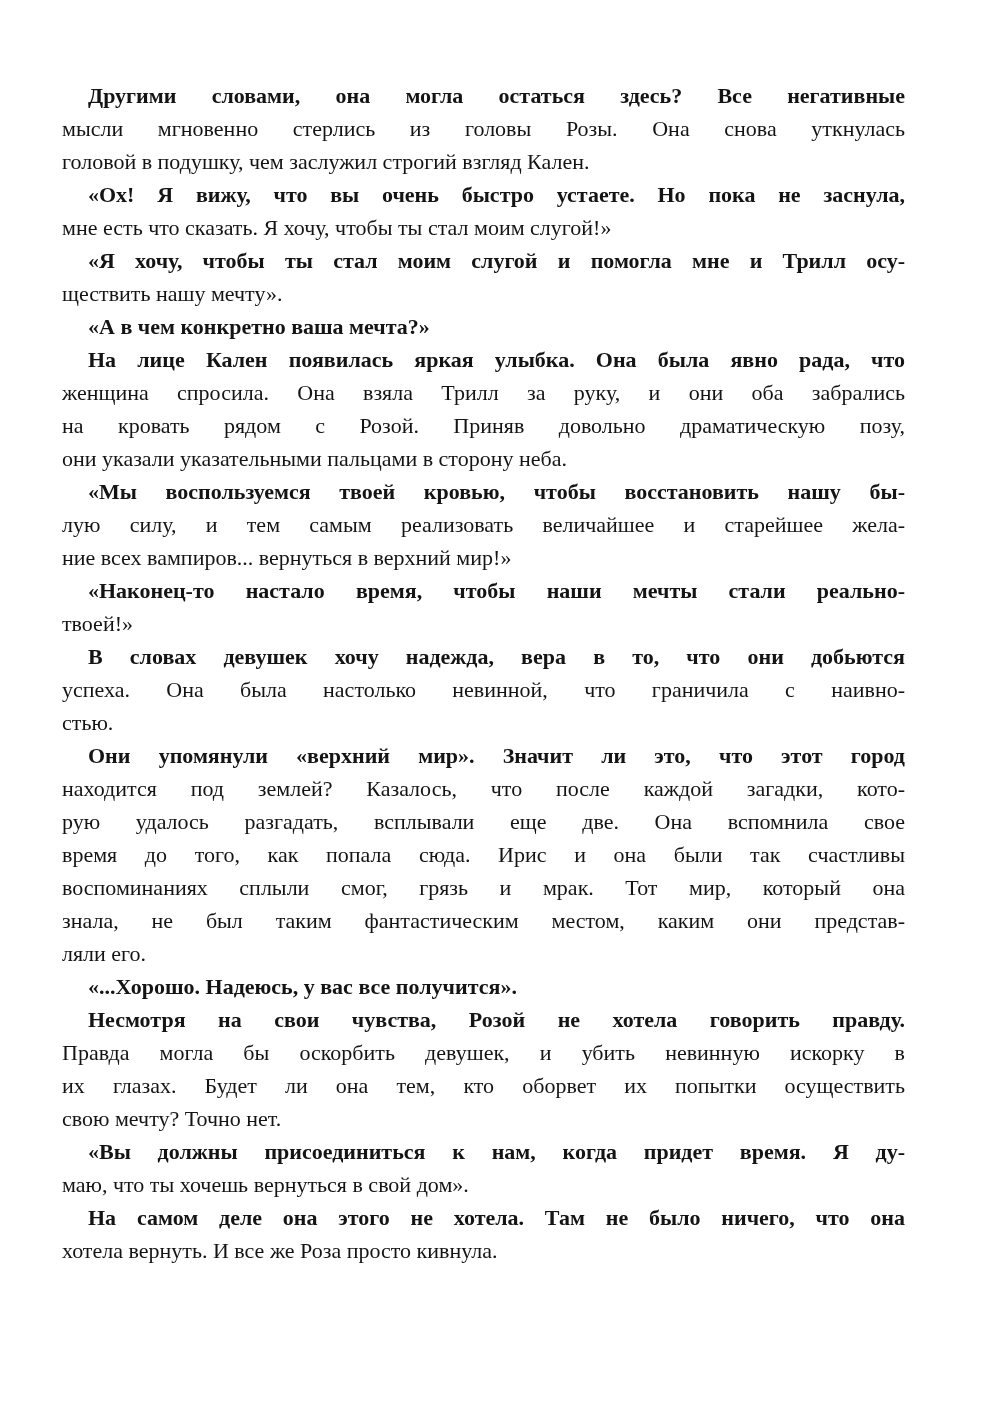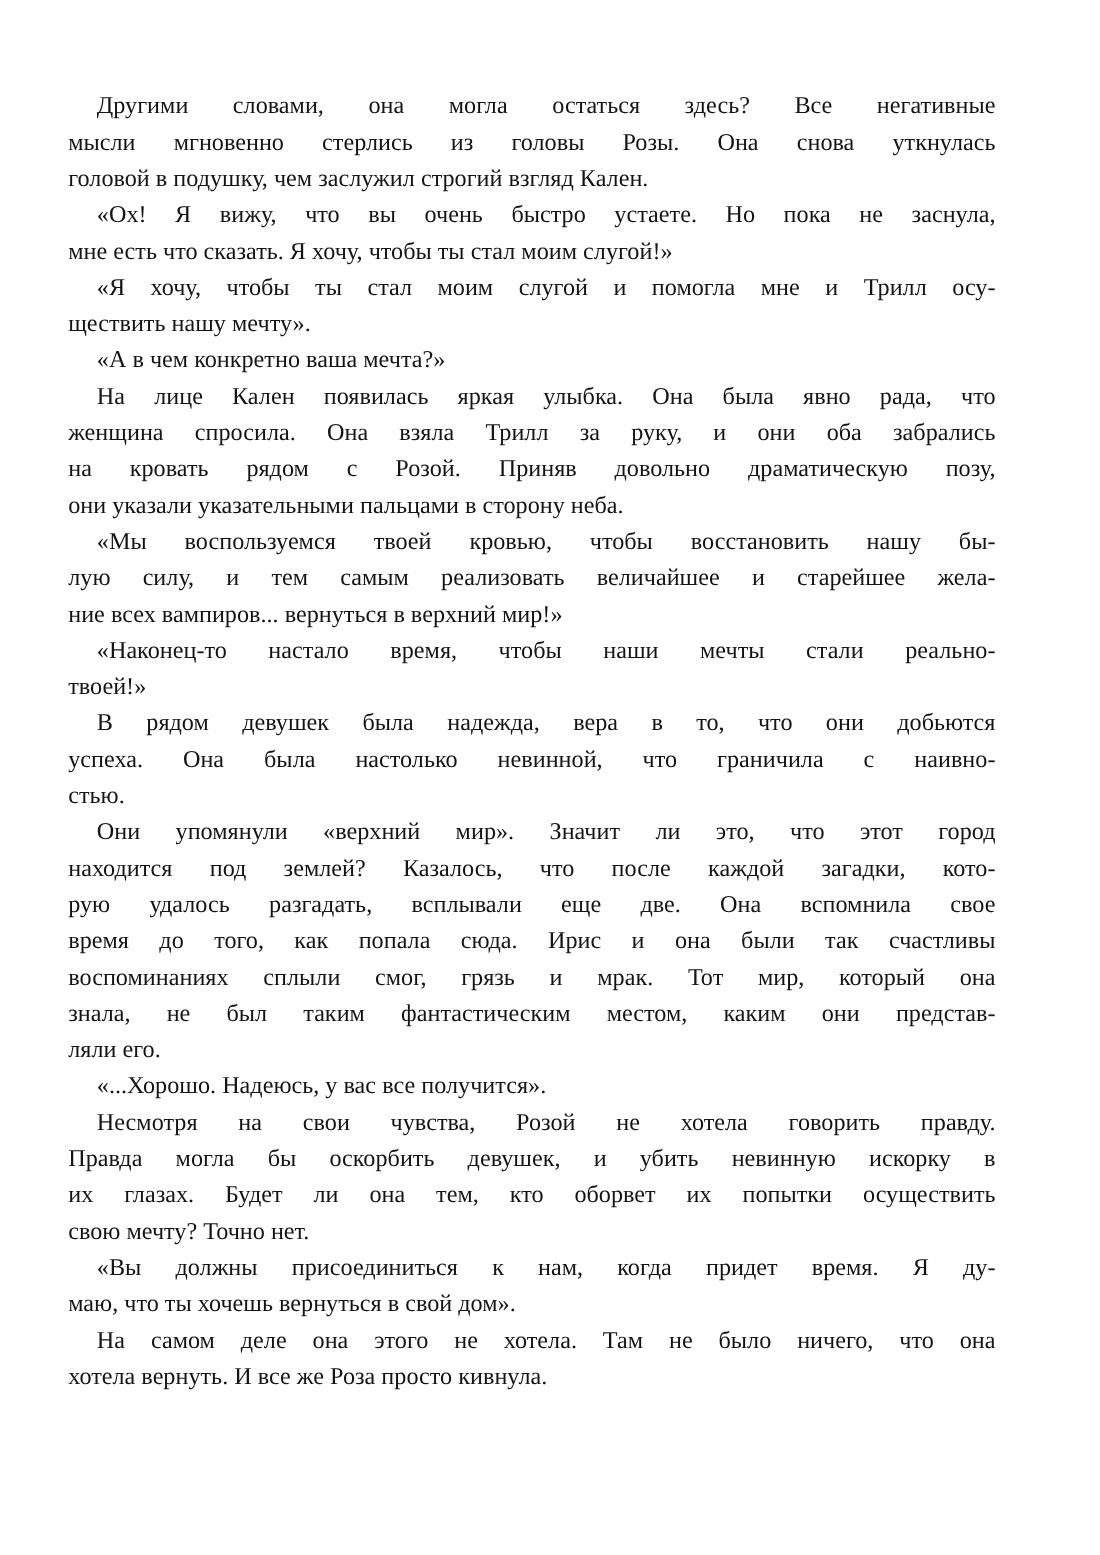--- a/index.html
+++ b/index.html
@@ -18,21 +18,21 @@
     top: 79px;
     width: 843px;
     font-size: 22px;
     line-height: 33px;
   }
   .paragraph { margin: 0; }
   .line {
     text-align: justify;
     text-align-last: justify;
   }
-  .line.first { text-indent: 26px; }
+  .line.first { text-indent: 26px; font-weight: bold; }
   .line.last { text-align-last: left; }
   .page-number {
     position: absolute;
     left: 62px;
     top: 1439px;
     width: 843px;
     text-align: center;
     font-size: 22px;
     line-height: 33px;
     letter-spacing: 1px;
@@ -68,21 +68,21 @@
       <div class="paragraph">
         <div class="line first">«Мы воспользуемся твоей кровью, чтобы восстановить нашу бы-</div>
         <div class="line">лую силу, и тем самым реализовать величайшее и старейшее жела-</div>
         <div class="line last">ние всех вампиров... вернуться в верхний мир!»</div>
       </div>
       <div class="paragraph">
         <div class="line first">«Наконец-то настало время, чтобы наши мечты стали реально-</div>
         <div class="line last">твоей!»</div>
       </div>
       <div class="paragraph">
-        <div class="line first">В рядом девушек была надежда, вера в то, что они добьются</div>
+        <div class="line first">В словах девушек хочу надежда, вера в то, что они добьются</div>
         <div class="line">успеха. Она была настолько невинной, что граничила с наивно-</div>
         <div class="line last">стью.</div>
       </div>
       <div class="paragraph">
         <div class="line first">Они упомянули «верхний мир». Значит ли это, что этот город</div>
         <div class="line">находится под землей? Казалось, что после каждой загадки, кото-</div>
         <div class="line">рую удалось разгадать, всплывали еще две. Она вспомнила свое</div>
         <div class="line">время до того, как попала сюда. Ирис и она были так счастливы</div>
         <div class="line">воспоминаниях сплыли смог, грязь и мрак. Тот мир, который она</div>
         <div class="line">знала, не был таким фантастическим местом, каким они представ-</div>

